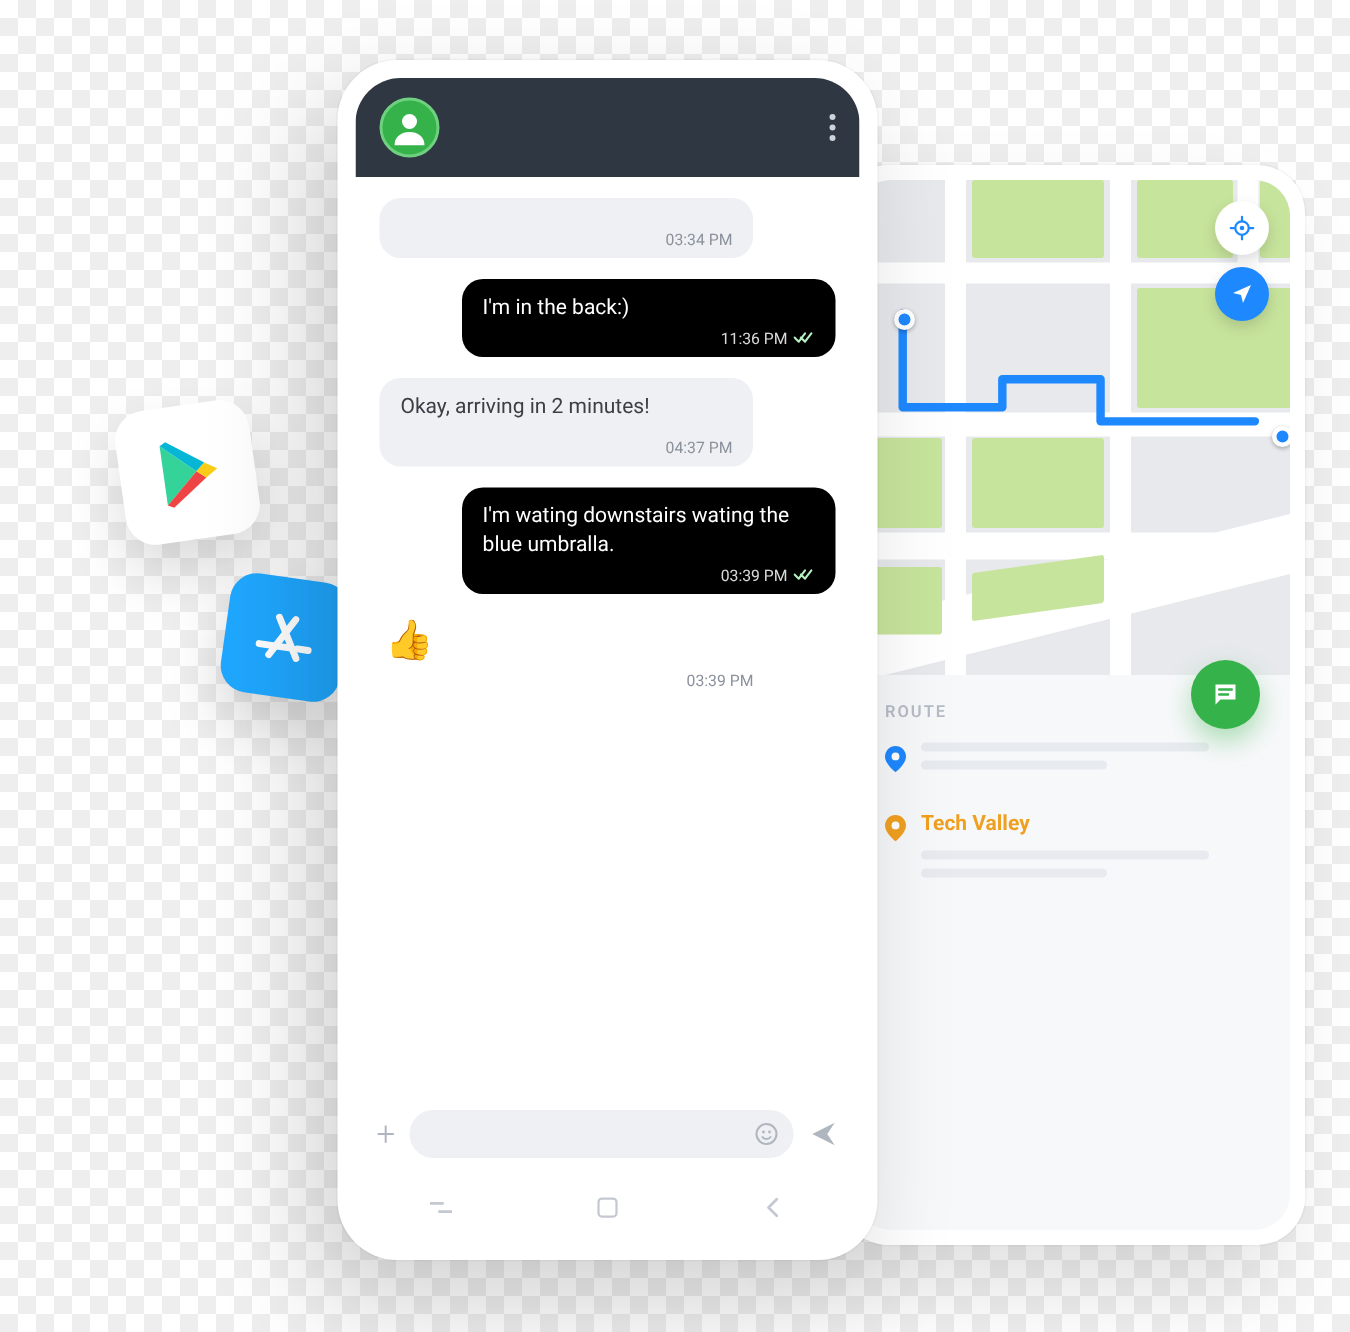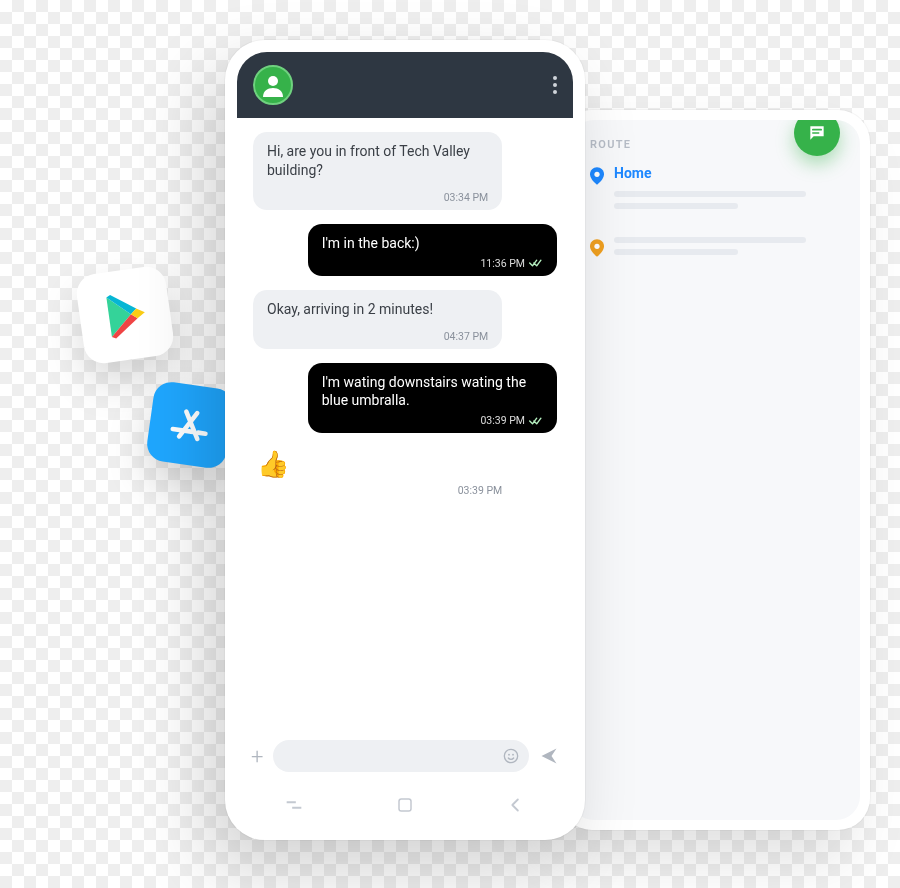--- a/index.html
+++ b/index.html
@@ -39,21 +39,21 @@
     background: #fff;
     border-radius: 32px;
     box-shadow: -20px 30px 60px rgba(0,0,0,.12), 0 0 0 1px rgba(0,0,0,.03);
     padding: 10px;
   }
   .phone-map .screen {
     width: 100%; height: 100%;
     border-radius: 24px;
     overflow: hidden;
     background: #f7f8fa;
-    display: flex; 
+    display: flex; flex-direction: column;
   }
   .map-area {
     height: 330px;
     background: #e7e9ec;
     position: relative;
     overflow: hidden;
   }
   .map-block { position: absolute; background: #c7e49c; border-radius: 2px; }
   .road { position: absolute; background: #fff; }
   .route-line { position: absolute; inset: 0; }
@@ -195,32 +195,32 @@
         </svg>
       </div>
       <div class="route-title">ROUTE</div>
 
       <div class="stop home">
         <svg class="pin" width="14" height="18" viewBox="0 0 24 30">
           <path d="M12 0C5.4 0 0 5.4 0 12c0 9 12 18 12 18s12-9 12-18C24 5.4 18.6 0 12 0z" fill="#1e88ff"></path>
           <circle cx="12" cy="12" r="4.5" fill="#fff"></circle>
         </svg>
         <div class="right">
-          <div class="name">Home</div>
           <div class="placeholder-line" style="width:85%"></div>
           <div class="placeholder-line" style="width:55%"></div>
         </div>
       </div>
 
       <div class="stop dest">
         <svg class="pin" width="14" height="18" viewBox="0 0 24 30">
           <path d="M12 0C5.4 0 0 5.4 0 12c0 9 12 18 12 18s12-9 12-18C24 5.4 18.6 0 12 0z" fill="#f0a020"></path>
           <circle cx="12" cy="12" r="4.5" fill="#fff"></circle>
         </svg>
         <div class="right">
+          <div class="name">Tech Valley</div>
           <div class="placeholder-line" style="width:85%"></div>
           <div class="placeholder-line" style="width:55%"></div>
         </div>
       </div>
     </div>
   </div>
 </div>
 
 <div class="phone-chat">
   <div class="screen">
@@ -233,21 +233,20 @@
       </div>
       <div class="kebab">
         <span></span>
           <span></span>
           <span></span>
       </div>
     </div>
 
     <div class="chat-body">
       <div class="msg incoming">
-        <div class="text">Hi, are you in front of Tech Valley building?</div>
         <div class="time">03:34 PM</div>
       </div>
 
       <div class="msg outgoing">
         <div class="text">I'm in the back:)</div>
         <div class="time">
           <span>11:36 PM</span>
           <svg class="checks" viewBox="0 0 20 12">
             <path d="M1 6l4 4 6-8M7 6l4 4 6-8" fill="none" stroke="#b6f0c0" stroke-width="2" stroke-linecap="round" stroke-linejoin="round"></path>
           </svg>

